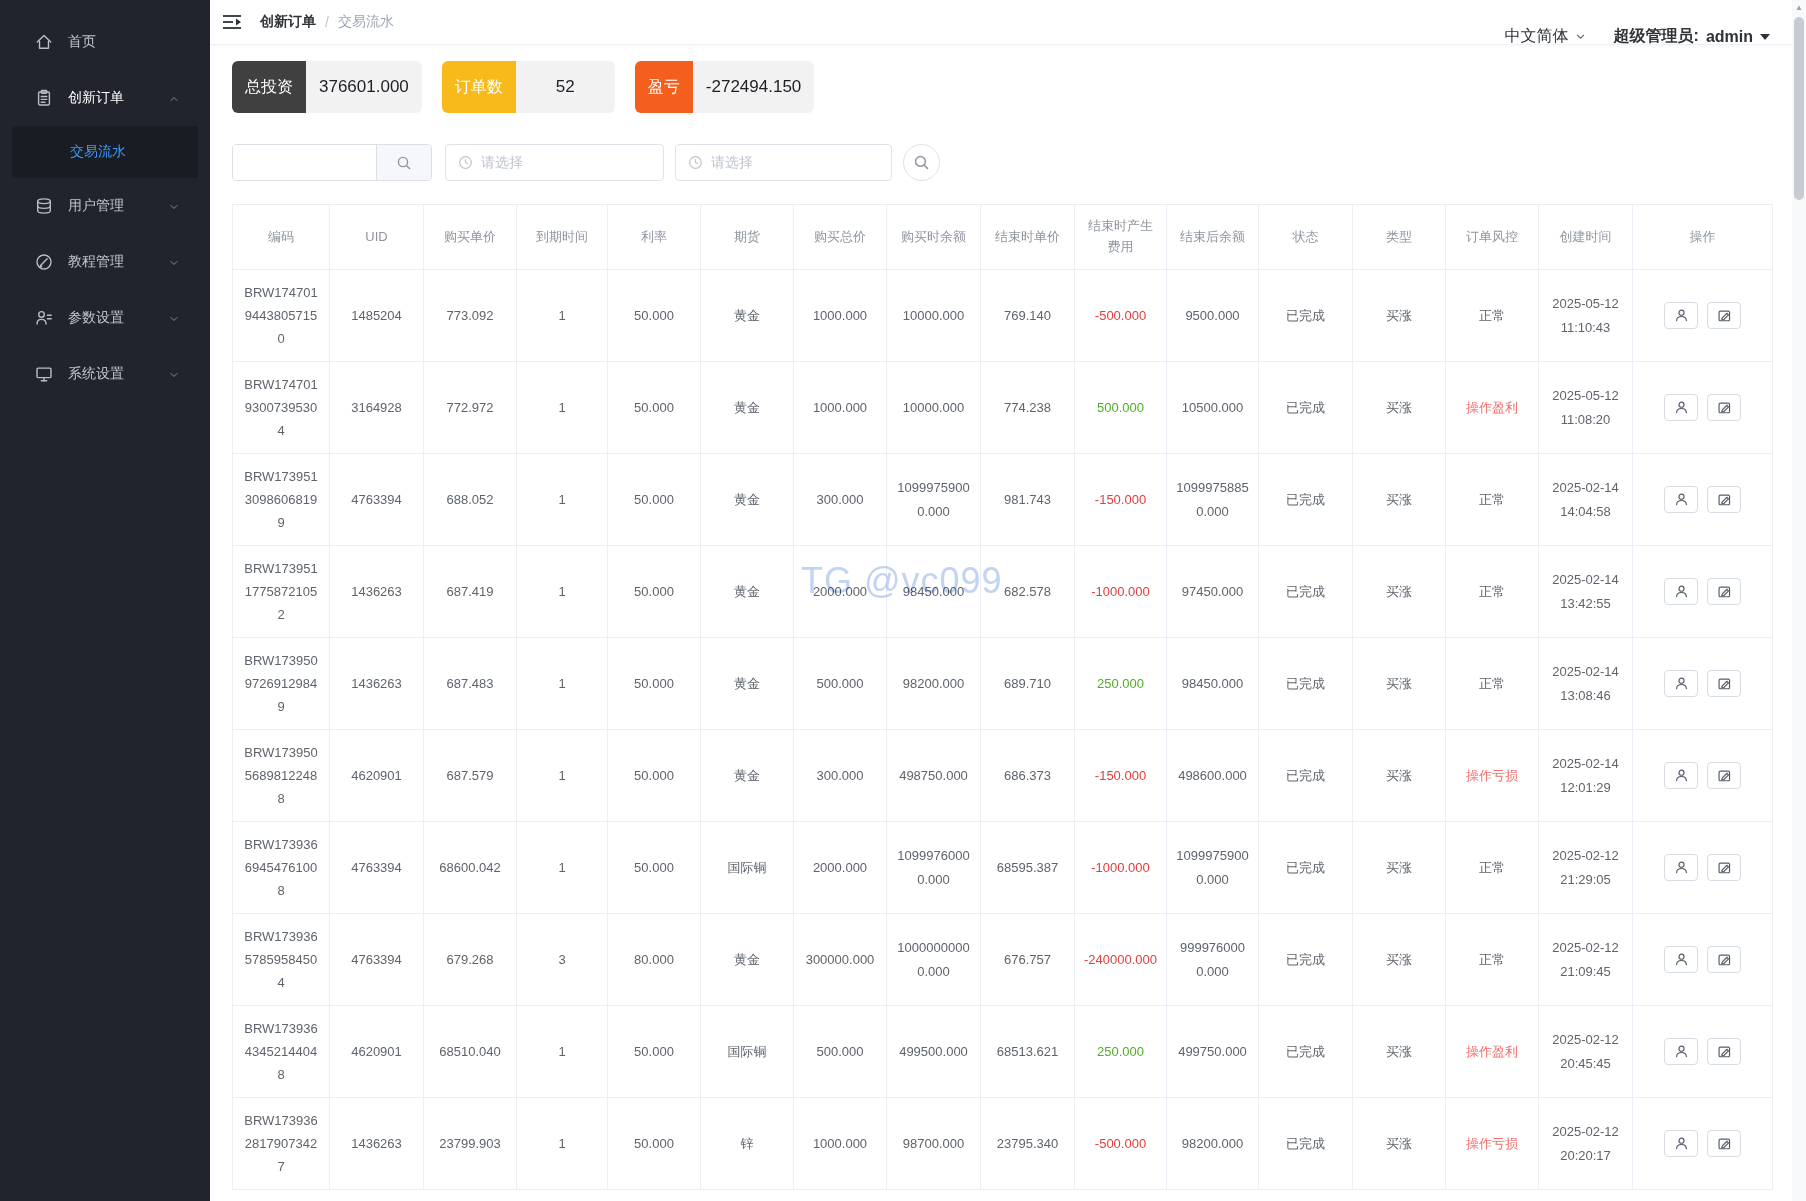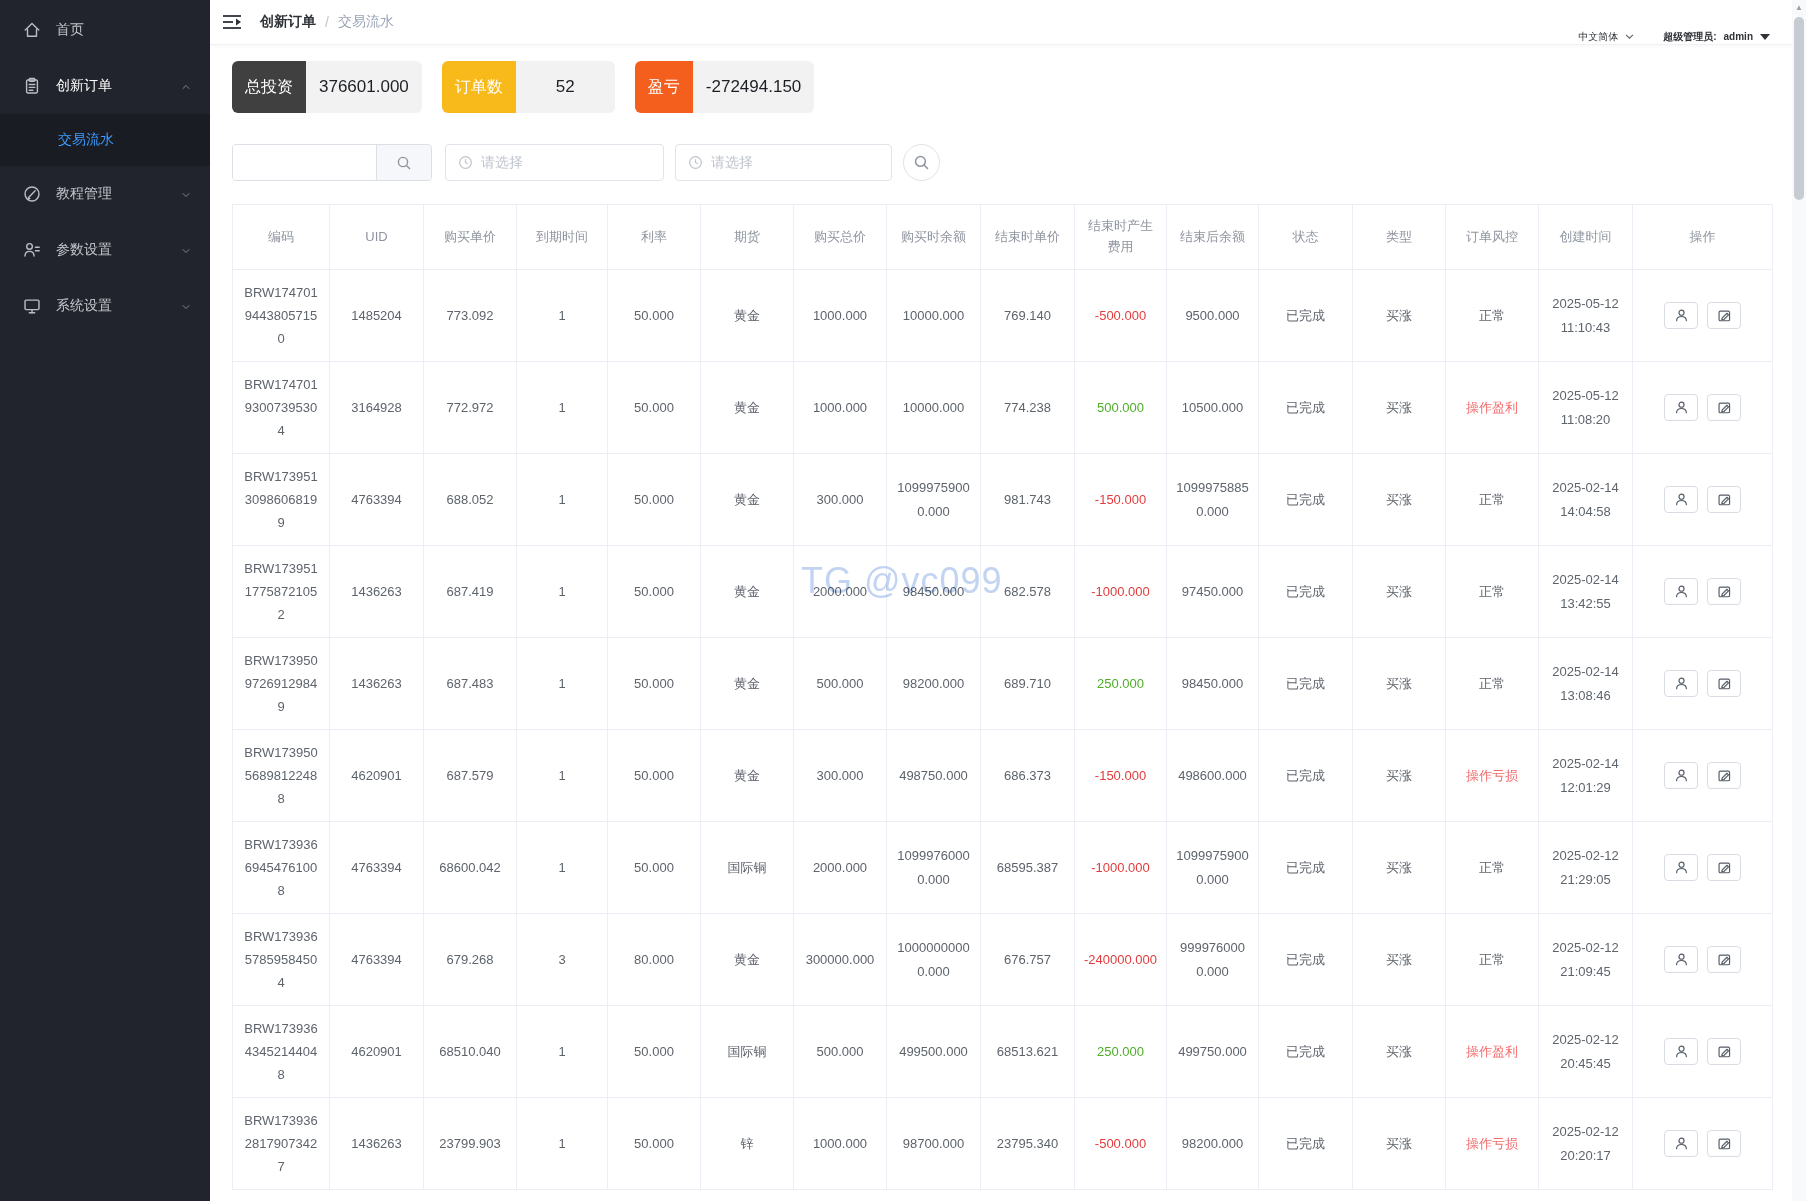--- a/index.html
+++ b/index.html
@@ -3,40 +3,40 @@
 <meta charset="utf-8">
 <style>
   html,body{margin:0;padding:0;}
   body{
     width:1806px;height:1201px;position:relative;overflow:hidden;
     background:#fff;font-family:"Liberation Sans","DejaVu Sans",sans-serif;
     -webkit-font-smoothing:antialiased;
   }
   
   .sidebar{position:absolute;left:0;top:0;bottom:0;width:210px;background:#21242c;z-index:10;}
-  .side-menu{list-style:none;margin:0;padding:2px 0 0 0;}
+  .side-menu{list-style:none;margin:12px;padding:2px 0 0 0;}
   .side-item{height:56px;display:flex;align-items:center;padding:0 18px 0 23px;
     font-size:14px;color:#c2c5cb;cursor:pointer;white-space:nowrap;}
   .side-item .mi{width:18px;height:18px;margin-right:15px;color:#b9bdc5;flex:0 0 auto;}
   .side-item .chev{margin-left:auto;width:12px;height:12px;color:#878c96;}
   .side-item.open-parent{color:#ffffff;}
   .submenu{background:#191c23;}
   .submenu-item{height:52px;display:flex;align-items:center;padding-left:58px;
     font-size:14px;color:#c2c5cb;cursor:pointer;}
   .submenu-item.active{color:#3f9bff;}
   
   .main{position:absolute;left:210px;top:0;right:0;bottom:0;background:#fff;overflow:hidden;}
   .topbar{height:44px;display:flex;align-items:center;padding:0 36px 0 13px;
     background:#fff;border-bottom:1px solid #f0f1f4;box-shadow:0 1px 4px rgba(0,0,0,.04);}
   .hamburger{width:20px;height:16px;color:#2d3138;cursor:pointer;display:inline-flex;}
   .breadcrumb{margin-left:17px;font-size:14px;display:flex;align-items:center;}
   .crumb-a{color:#2f3338;font-weight:700;cursor:pointer;}
   .crumb-sep{color:#c0c4cc;margin:0 9px;}
   .crumb-b{color:#99a3b3;}
-  .topbar-right{margin-left:auto;display:flex;align-items:flex-end;gap:28px;font-size:10px;color:#2f3338;margin-top:29px;}
+  .topbar-right{margin-left:auto;display:flex;align-items:flex-end;gap:28px;font-size:16px;color:#2f3338;margin-top:29px;}
   .lang{display:inline-flex;align-items:center;gap:6px;cursor:pointer;}
   .lang .chev{width:11px;height:11px;color:#5f6368;}
   .admin{display:inline-flex;align-items:center;gap:7px;font-weight:700;cursor:pointer;}
   .caret{width:0;height:0;border-left:5px solid transparent;border-right:5px solid transparent;
     border-top:6px solid #2f3338;display:inline-block;}
   
   .content{padding:16px 0 0 22px;position:relative;}
   .stats{display:flex;}
   .stat-card{display:flex;height:52px;margin-right:20px;}
   .chip{display:flex;align-items:center;padding:0 13px;color:#fff;font-size:16px;
@@ -111,20 +111,33 @@
               <polyline points="4,10 8,6 12,10"></polyline>
             </svg></span>
         </div>
         <div class="submenu">
           <div class="submenu-item active">交易流水</div>
         </div>
       </li>
       <li>
         <div class="side-item">
           <span class="mi"><svg viewBox="0 0 16 16" fill="none" stroke="currentColor" stroke-width="1.25" stroke-linecap="round" stroke-linejoin="round" width="100%" height="100%">
+              <ellipse cx="8" cy="3.8" rx="5.6" ry="2.1"></ellipse>
+              <path d="M2.4 3.8 V8 c0 1.15 2.5 2.1 5.6 2.1 s5.6-.95 5.6-2.1 V3.8"></path>
+              <path d="M2.4 8 V12.2 c0 1.15 2.5 2.1 5.6 2.1 s5.6-.95 5.6-2.1 V8"></path>
+            </svg></span>
+          <span>用户管理</span>
+          <span class="chev"><svg viewBox="0 0 16 16" fill="none" stroke="currentColor" stroke-width="1.25" stroke-linecap="round" stroke-linejoin="round" width="100%" height="100%">
+              <polyline points="4,6 8,10 12,6"></polyline>
+            </svg></span>
+        </div>
+      </li>
+      <li>
+        <div class="side-item">
+          <span class="mi"><svg viewBox="0 0 16 16" fill="none" stroke="currentColor" stroke-width="1.25" stroke-linecap="round" stroke-linejoin="round" width="100%" height="100%">
               <circle cx="8" cy="8" r="6.2"></circle>
               <path d="M5.2 10.8 L10.8 5.2"></path>
               <path d="M5 11 l-.4 1.4 1.4-.4"></path>
             </svg></span>
           <span>教程管理</span>
           <span class="chev"><svg viewBox="0 0 16 16" fill="none" stroke="currentColor" stroke-width="1.25" stroke-linecap="round" stroke-linejoin="round" width="100%" height="100%">
               <polyline points="4,6 8,10 12,6"></polyline>
             </svg></span>
         </div>
       </li>

